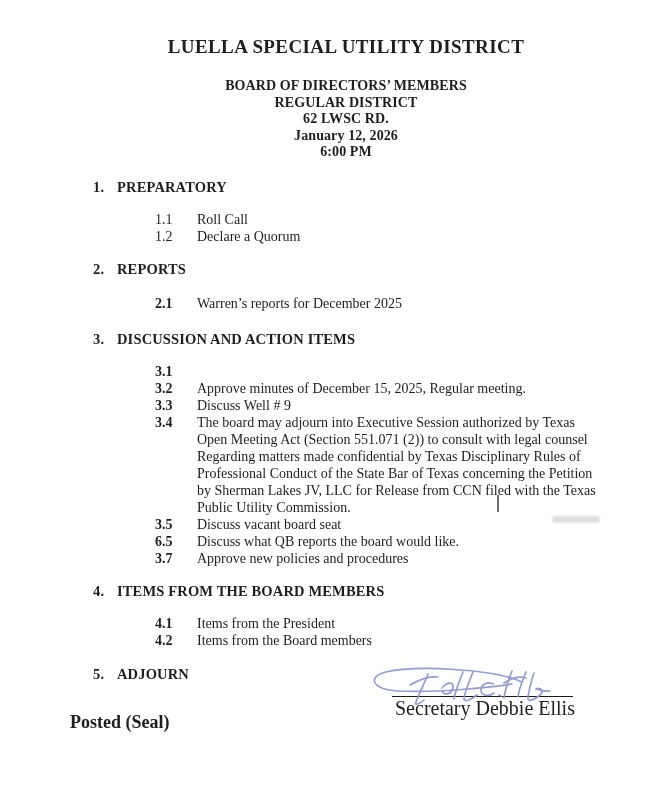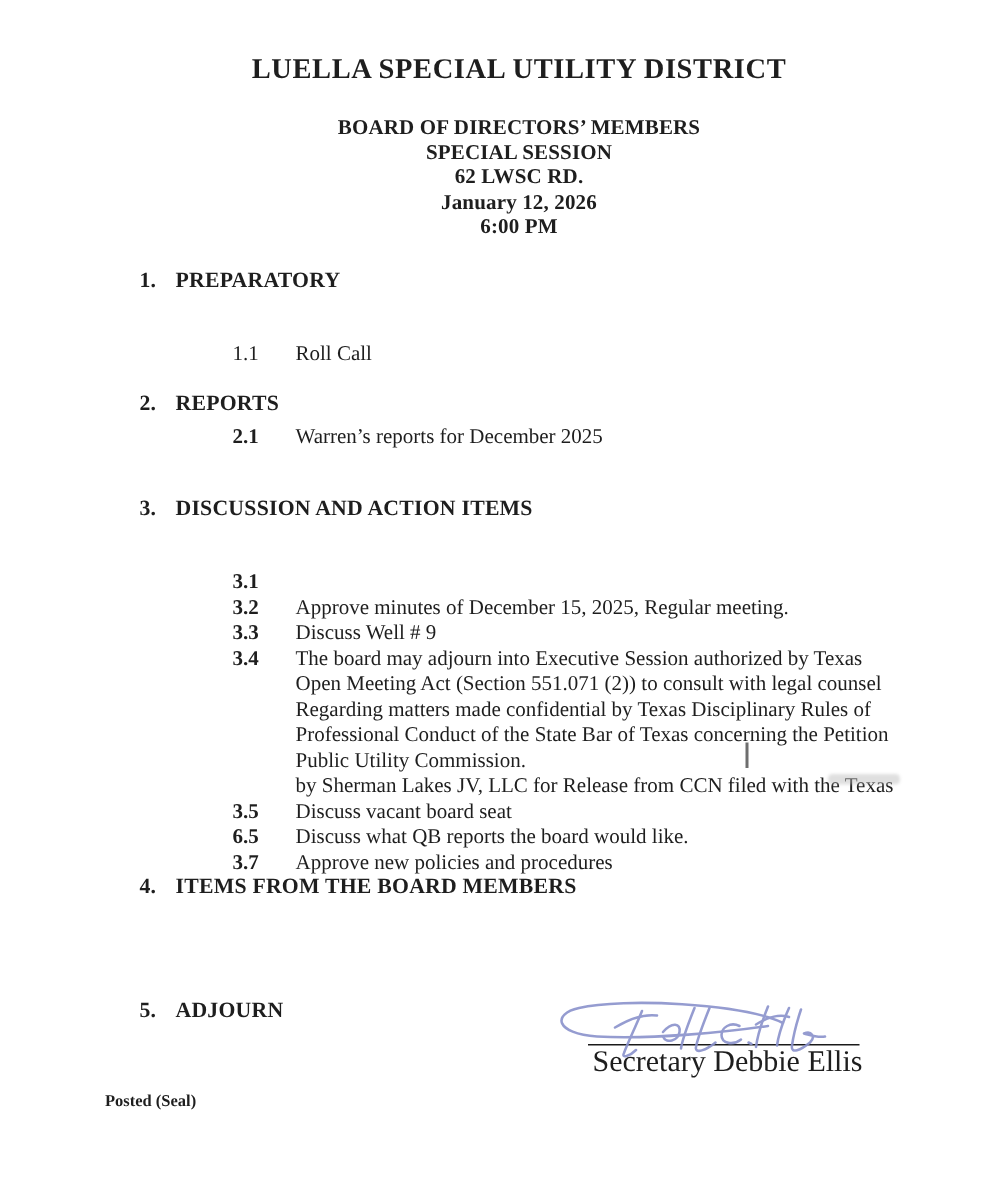--- a/index.html
+++ b/index.html
@@ -42,31 +42,31 @@
     left: 93px;
   }
   .sec-head {
     display: flex;
     font-weight: bold;
     font-size: 14.5px;
     line-height: 19px;
     letter-spacing: 0.15px;
   }
   .sec-num { width: 24px; flex: none; }
-  .items { margin-top: 31px; margin-left: 62px; }
+  .items { margin-top: 14px; margin-left: 62px; }
   .item {
     display: flex;
     font-size: 14px;
     line-height: 17px;
   }
   .item-num { width: 42px; flex: none; font-weight: bold; }
   .item-num.reg { font-weight: normal; }
   .item-text { white-space: nowrap; }
   .item-lines .line { white-space: nowrap; }
-  .sec2-items { margin-top: 4px; }
+  .sec2-items { margin-top: 16px; }
   
   .sig-line {
     position: absolute;
     left: 392px; top: 696px;
     width: 181px; height: 0;
     border-top: 1.6px solid #1a1a1a;
   }
   .sig-svg {
     position: absolute;
     left: 360px; top: 658px;
@@ -74,22 +74,22 @@
     z-index: 2;
   }
   .sig-name {
     position: absolute;
     left: 395px; top: 700px;
     font-size: 20px;
     line-height: 17px;
   }
   .posted {
     position: absolute;
-    left: 70px; top: 728px;
-    font-size: 11px;
+    left: 70px; top: 712px;
+    font-size: 18px;
     font-weight: bold;
   }
   
   .artifact-cursor {
     position: absolute;
     left: 497px; top: 495px;
     width: 1.5px; height: 17px;
     background: #4a4a4a;
     opacity: 0.8;
   }
@@ -105,36 +105,40 @@
 </style>
 </head>
 <body>
 
 <div class="page">
 
   <div class="header">
     <div class="doc-title">LUELLA SPECIAL UTILITY DISTRICT</div>
     <div class="subtitle-block">
       <div class="subtitle-line">BOARD OF DIRECTORS’ MEMBERS</div>
-      <div class="subtitle-line">SPECIAL SESSION</div>
+      <div class="subtitle-line">REGULAR DISTRICT</div>
       <div class="subtitle-line">62 LWSC RD.</div>
       <div class="subtitle-line">January 12, 2026</div>
       <div class="subtitle-line">6:00 PM</div>
     </div>
   </div>
 
   <div class="section" style="top:178px">
     <div class="sec-head">
       <span class="sec-num">1.</span>
       <span>PREPARATORY</span>
     </div>
     <div class="items">
       <div class="item">
         <span class="item-num reg">1.1</span>
         <span class="item-text">Roll Call</span>
+      </div>
+      <div class="item">
+        <span class="item-num reg">1.2</span>
+        <span class="item-text">Declare a Quorum</span>
       </div>
     </div>
   </div>
 
   <div class="section" style="top:260px">
     <div class="sec-head">
       <span class="sec-num">2.</span>
       <span>REPORTS</span>
     </div>
     <div class="items sec2-items">
@@ -162,22 +166,22 @@
         <span class="item-num">3.3</span>
         <span class="item-text">Discuss Well # 9</span>
       </div>
       <div class="item">
         <span class="item-num">3.4</span>
         <span class="item-lines">
           <div class="line">The board may adjourn into Executive Session authorized by Texas</div>
           <div class="line">Open Meeting Act (Section 551.071 (2)) to consult with legal counsel</div>
           <div class="line">Regarding matters made confidential by Texas Disciplinary Rules of</div>
           <div class="line">Professional Conduct of the State Bar of Texas concerning the Petition</div>
+          <div class="line">by Sherman Lakes JV, LLC for Release from CCN filed with the Texas</div>
           <div class="line">Public Utility Commission.</div>
-          <div class="line">by Sherman Lakes JV, LLC for Release from CCN filed with the Texas</div>
         </span>
       </div>
       <div class="item">
         <span class="item-num">3.5</span>
         <span class="item-text">Discuss vacant board seat</span>
       </div>
       <div class="item">
         <span class="item-num">6.5</span>
         <span class="item-text">Discuss what QB reports the board would like.</span>
       </div>
@@ -185,20 +189,30 @@
         <span class="item-num">3.7</span>
         <span class="item-text">Approve new policies and procedures</span>
       </div>
     </div>
   </div>
 
   <div class="section" style="top:582px">
     <div class="sec-head">
       <span class="sec-num">4.</span>
       <span>ITEMS FROM THE BOARD MEMBERS</span>
+    </div>
+    <div class="items">
+      <div class="item">
+        <span class="item-num">4.1</span>
+        <span class="item-text">Items from the President</span>
+      </div>
+      <div class="item">
+        <span class="item-num">4.2</span>
+        <span class="item-text">Items from the Board members</span>
+      </div>
     </div>
   </div>
 
   <div class="section" style="top:665px">
     <div class="sec-head">
       <span class="sec-num">5.</span>
       <span>ADJOURN</span>
     </div>
   </div>
 

